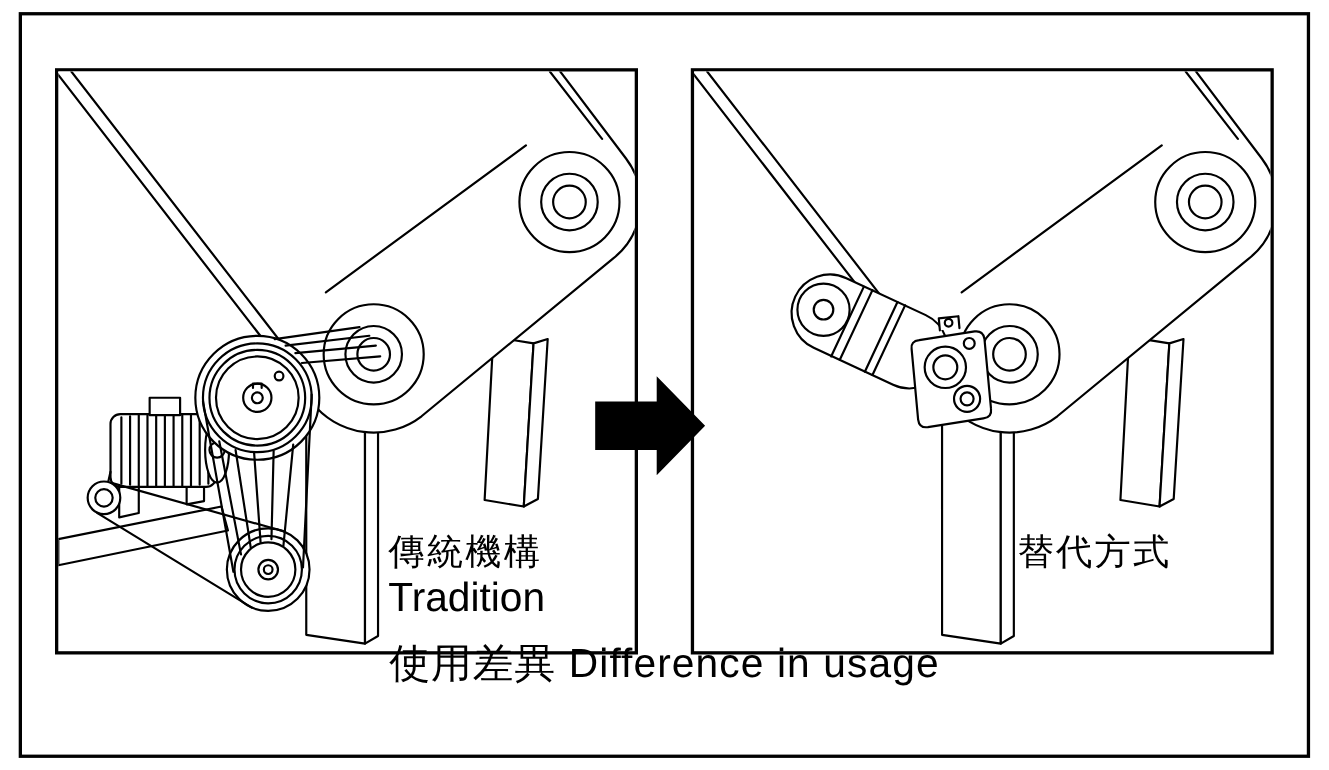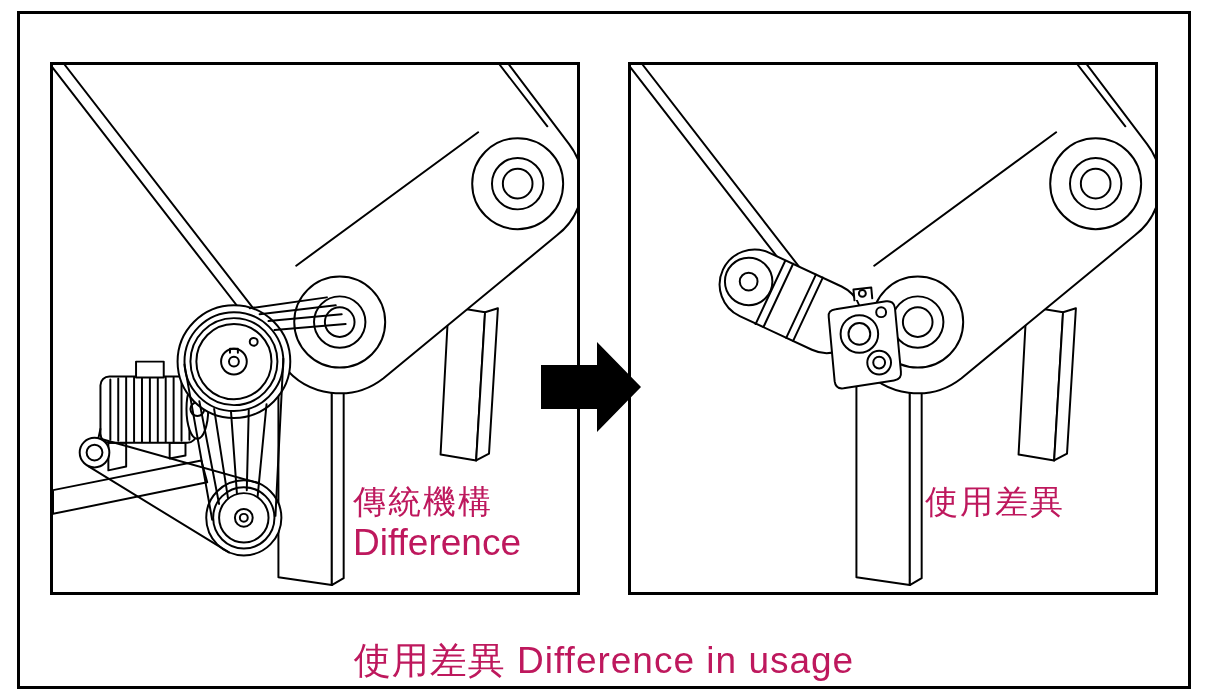--- a/index.html
+++ b/index.html
@@ -1,18 +1,18 @@
 <!DOCTYPE html>
 <html><head>
 <meta charset="utf-8">
 <style>
   html,body{margin:0;padding:0;background:#fff;}
   .stage{
     position:relative;width:1208px;height:700px;background:#ffffff;
-    font-family:"Liberation Sans", sans-serif;color:#be185d;overflow:hidden;text-decoration:underline;
+    font-family:"Liberation Sans", sans-serif;color:#000000;overflow:hidden;text-decoration:underline;
   }
   .outer-border{
     position:absolute;left:17px;top:11px;right:17px;bottom:11px;
     border:3px solid #000;
   }
   .panel{
     position:absolute;top:62px;width:530px;height:533px;
     border:3px solid #000;background:#fff;box-sizing:border-box;
   }
   .panel.left{left:50px;}
@@ -20,21 +20,21 @@
   .panel svg.illustration{position:absolute;left:0;top:0;width:100%;height:100%;}
   .panel-label{
     position:absolute;line-height:1.05;text-align:left;background:transparent;
   }
   .panel.left .panel-label{left:300px;top:420px;}
   .panel.right .panel-label{left:294px;top:420px;}
   .label-zh{font-size:33px;letter-spacing:2px;}
   .label-en{font-size:37px;margin-top:4px;}
   .arrow-wrap{position:absolute;left:541px;top:340px;width:102px;height:94px;}
   .caption{
-    position:absolute;left:0;top:636px;width:100%;text-align:center;
+    position:absolute;left:0;top:578px;width:100%;text-align:center;
     font-size:37px;letter-spacing:1px;
   }
   svg .ln{stroke:#000;stroke-width:2;fill:none;stroke-linejoin:round;stroke-linecap:round;}
   svg .wh{fill:#ffffff;}
 </style>
 </head>
 <body>
 
 <div class="stage">
 
@@ -99,21 +99,21 @@
         <path d="M133 303 L161 460 M148 340 L168 444 M163 348 L177 438 M180 350 L186 433 M198 349 L196 430 M216 343 L207 436 M233 297 L225 456"></path>
 
         <path d="M48 378 L208 423 M36 406 L178 493"></path>
 
         <path d="M199 246 L277 235 M209 252 L286 243 M218 259 L292 252 M224 268 L296 262"></path>
       </g>
     </svg>
 
     <div class="panel-label">
       <div class="label-zh">傳統機構</div>
-      <div class="label-en">Difference</div>
+      <div class="label-en">Tradition</div>
     </div>
   </div>
 
   <div class="panel right">
     <svg class="illustration" viewBox="0 0 530 533">
       <g class="ln">
         <path class="wh" d="M 400 244 L 392 394 L 428 400 L 437 250 Z"></path>
         <path class="wh" d="M 428 400 L 441 393 L 450 246 L 437 250 Z"></path>
         <path class="wh" d="M 228 273 L 228 518 L 282 526 L 282 240 Z"></path>
         <path class="wh" d="M 282 526 L 294 519 L 294 234 L 282 240 Z"></path>
@@ -141,21 +141,21 @@
         <circle cx="234" cy="231" r="3.5"></circle>
         <circle class="wh" cx="231" cy="272" r="19"></circle>
         <circle cx="231" cy="272" r="11"></circle>
         <circle class="wh" cx="251" cy="301" r="12"></circle>
         <circle cx="251" cy="301" r="6"></circle>
         <circle cx="253" cy="250" r="5"></circle>
       </g>
     </svg>
 
     <div class="panel-label">
-      <div class="label-zh">使用差異</div>
+      <div class="label-zh">替代方式</div>
     </div>
   </div>
 
   <div class="arrow-wrap">
     <svg width="102" height="94" viewBox="0 0 102 94">
       <polygon points="0,25 56,25 56,2 100,47 56,92 56,69 0,69" fill="#000000"></polygon>
     </svg>
   </div>
 
   <div class="caption">使用差異 Difference in usage</div>

